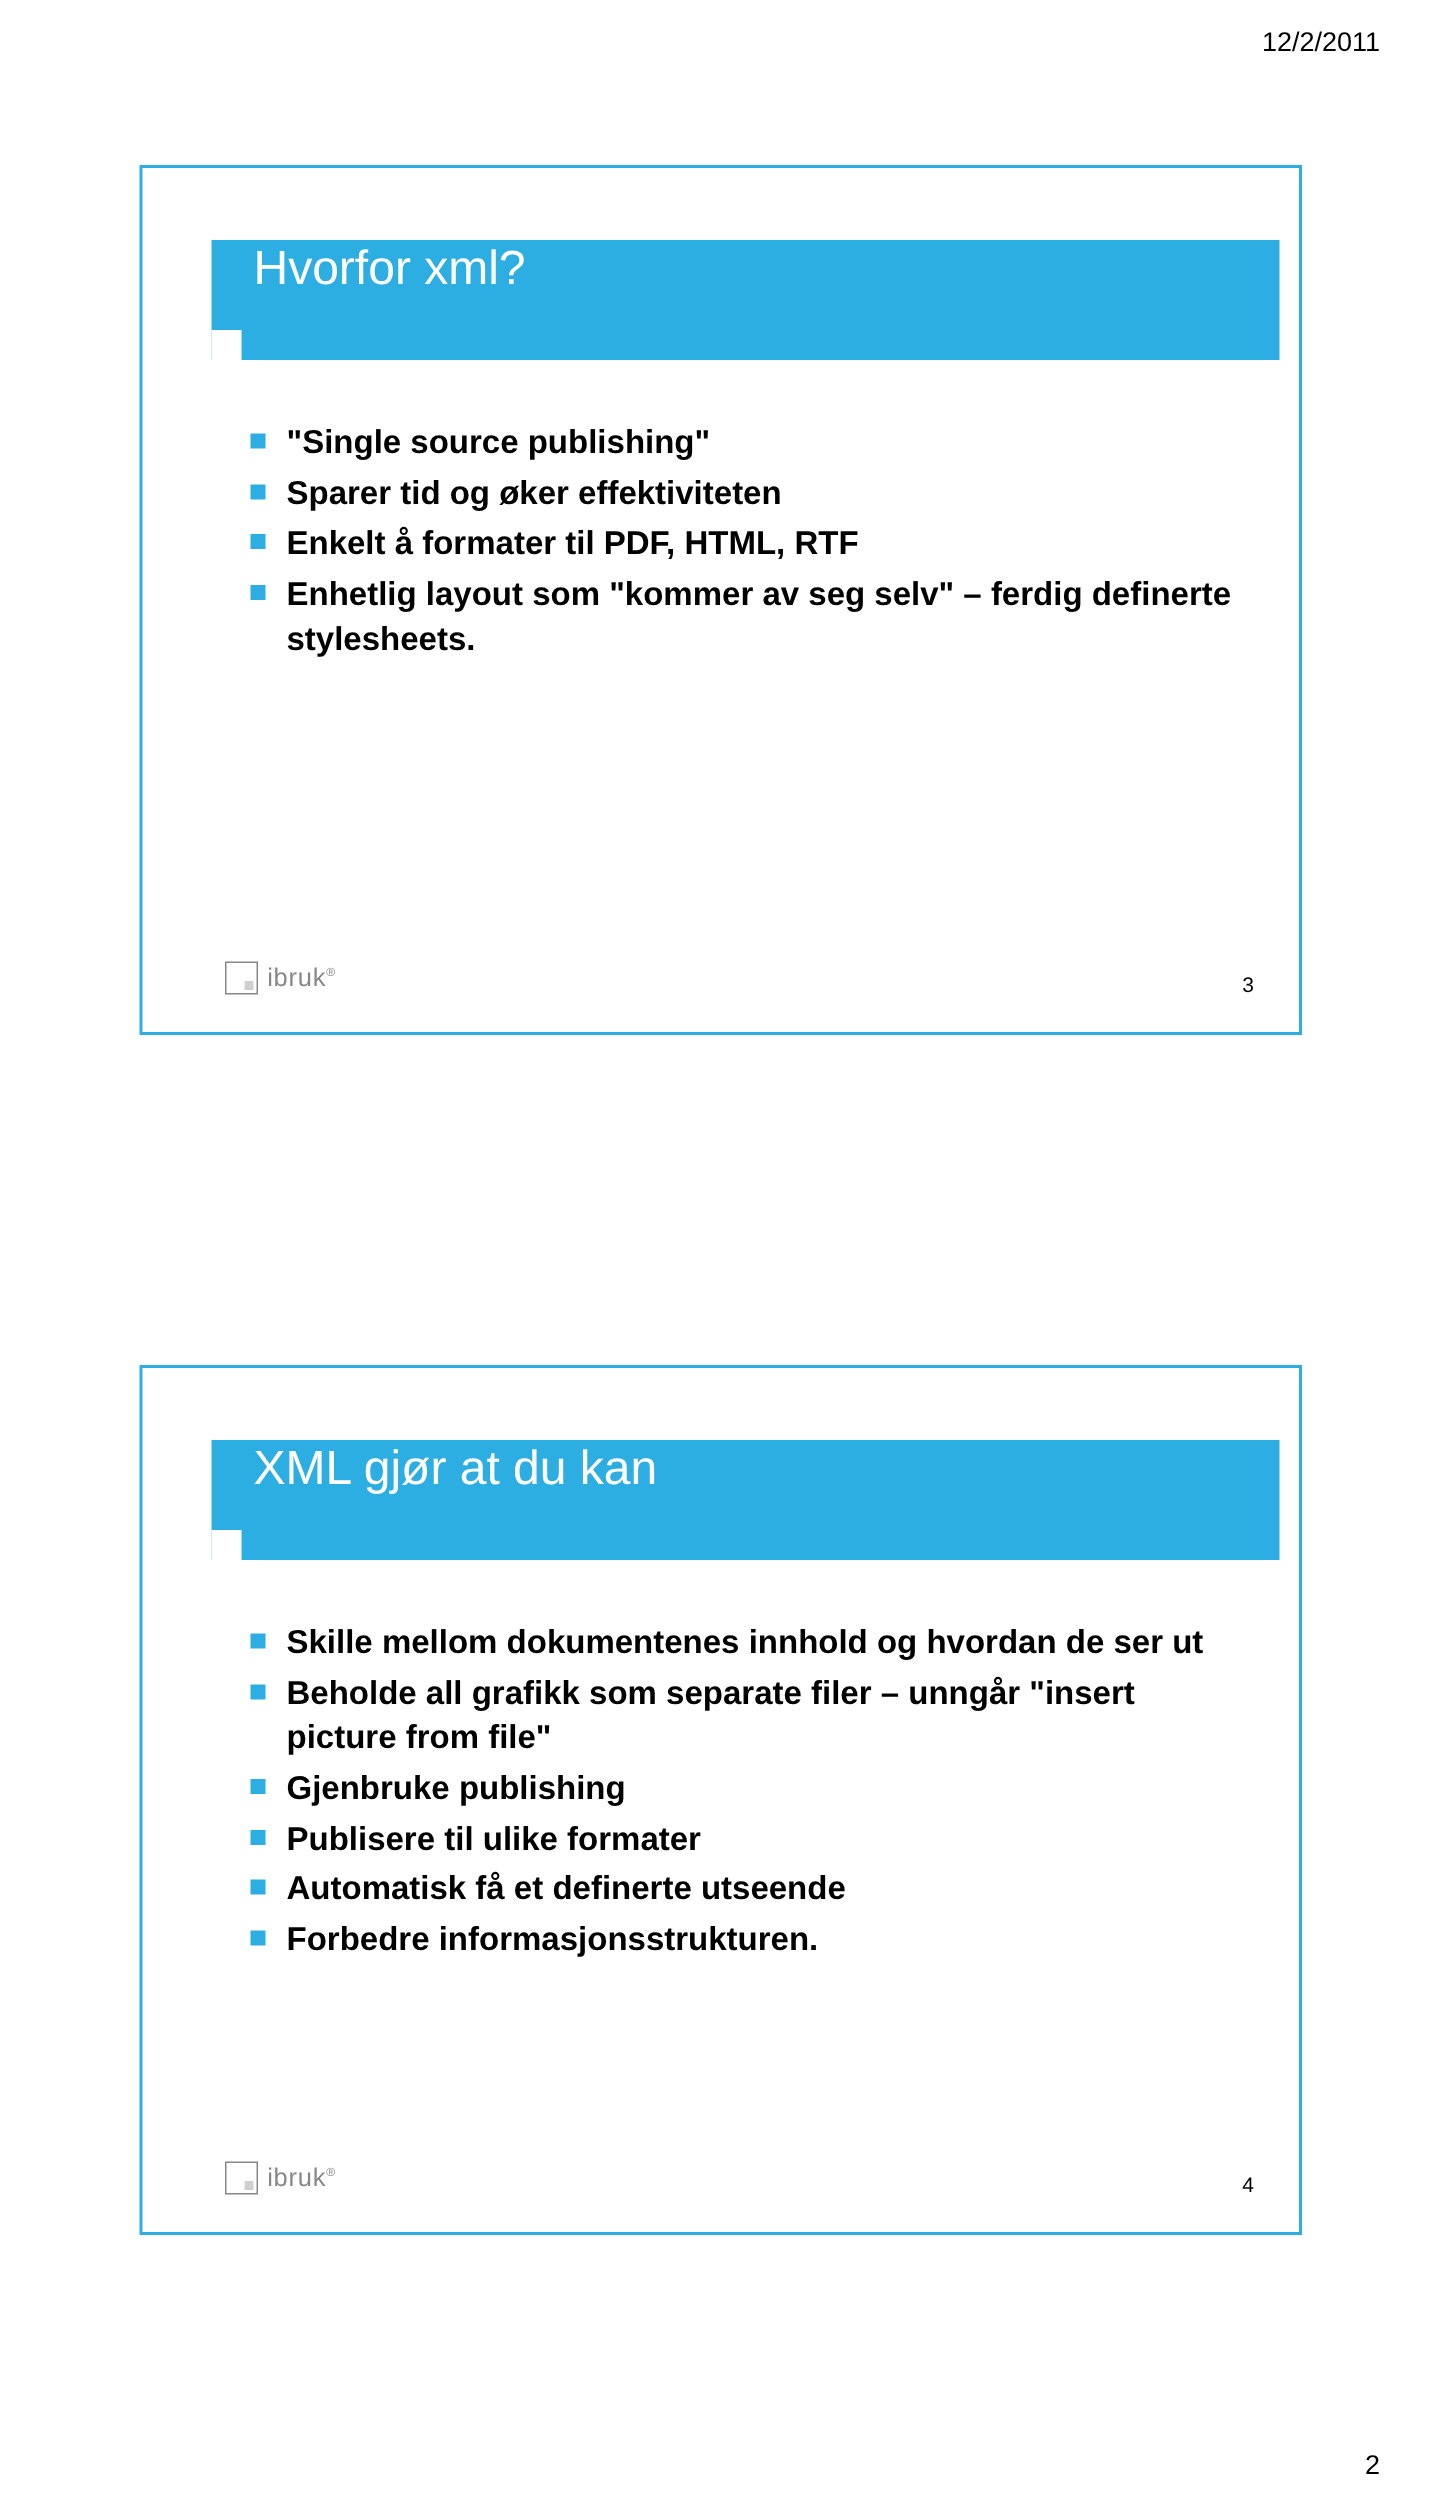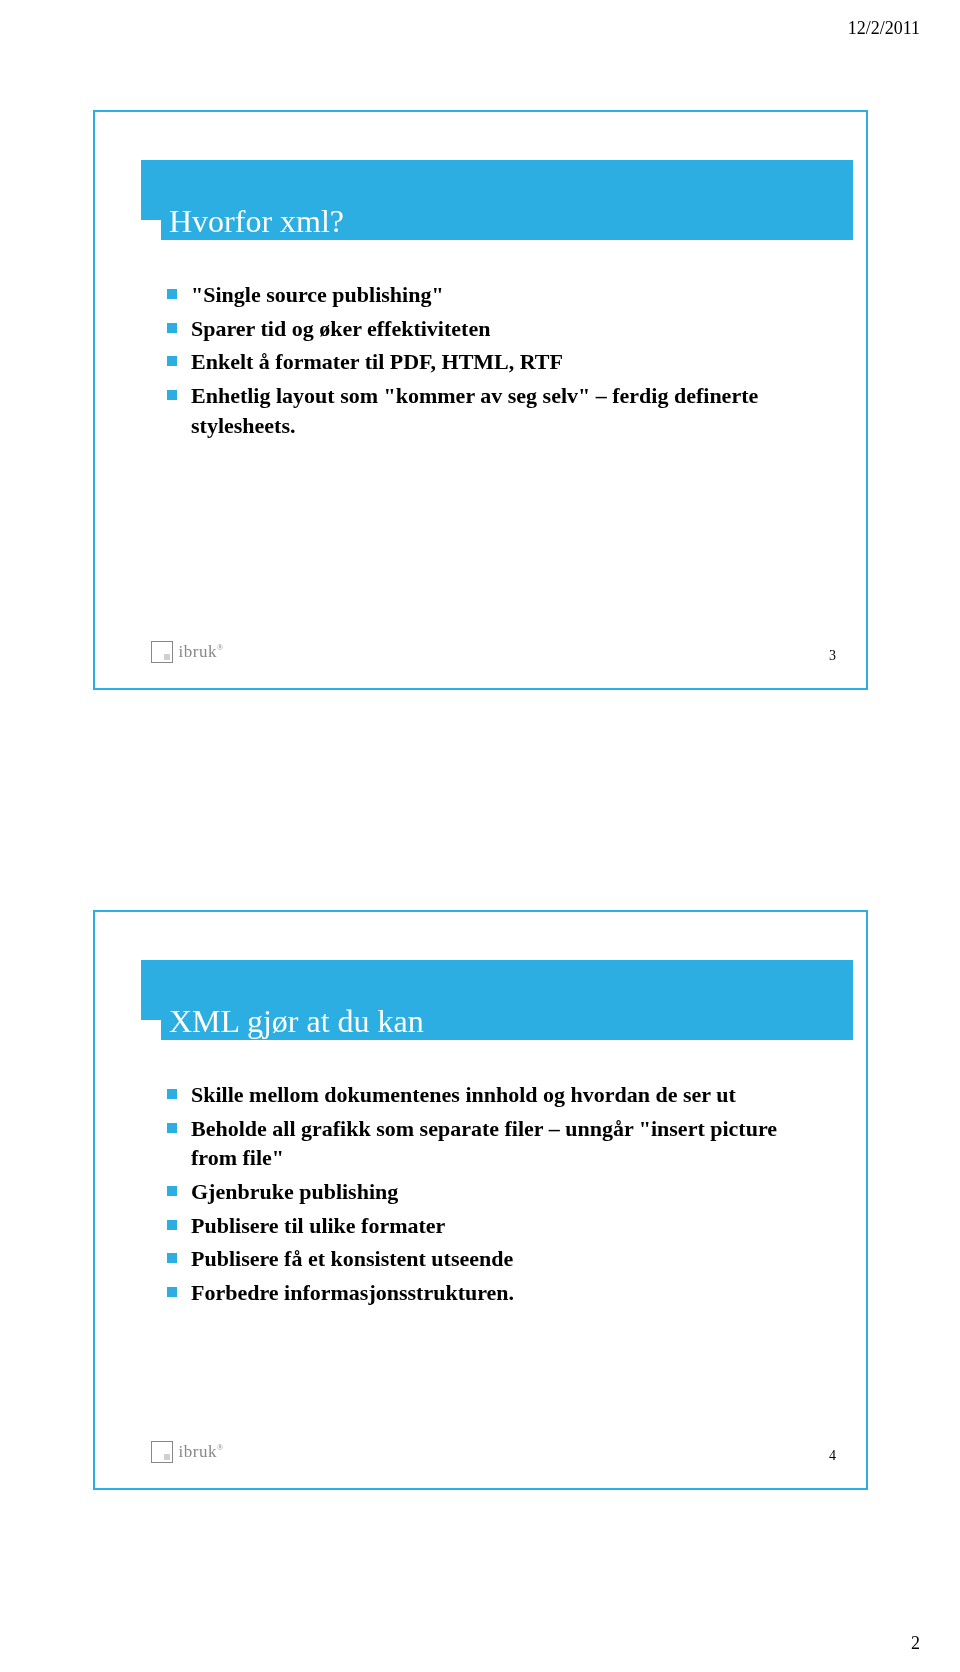--- a/index.html
+++ b/index.html
@@ -1,15 +1,15 @@
 <!DOCTYPE html>
 <html><head>
 <meta charset="utf-8">
 <style>
-  * { margin: 0; padding: 0; box-sizing: border-box; font-family: Liberation Serif, serif; }
+  * { margin: 0; padding: 0; box-sizing: border-box; }
   body {
     background: #fff;
     width: 960px;
     height: 1672px;
     position: relative;
     font-family: Arial, Helvetica, sans-serif;
   }
   .page-date {
     position: absolute;
     top: 18px;
@@ -35,21 +35,21 @@
   .slide1 { top: 110px; }
   .slide2 { top: 910px; }
   .title-bar {
     position: absolute;
     top: 48px;
     left: 46px;
     width: 712px;
     height: 80px;
     background: #2caee3;
     display: flex;
-    align-items: flex-end;
+    align-items: flex-start;
     padding-left: 28px;
   }
   .title-bar .title-text {
     color: #fff;
     font-size: 32px;
     font-weight: 400;
   }
   .notch {
     position: absolute;
     top: 108px;
@@ -158,21 +158,21 @@
   <div class="title-bar">
     <span class="title-text">XML gjør at du kan</span>
   </div>
   <div class="notch"></div>
   <div class="content">
     <ul>
       <li>Skille mellom dokumentenes innhold og hvordan de ser ut</li>
       <li>Beholde all grafikk som separate filer – unngår "insert picture from file"</li>
       <li>Gjenbruke publishing</li>
       <li>Publisere til ulike formater</li>
-      <li>Publisere få et konsistent utseende</li>
+      <li>Automatisk få et definerte utseende</li>
       <li>Forbedre informasjonsstrukturen.</li>
     </ul>
   </div>
   <div class="slide-num">4</div>
   <div class="logo">
     <span class="logo-box"></span>
     <span class="logo-text"><span>ibruk</span><sup>®</sup></span>
   </div>
 </div>
 

